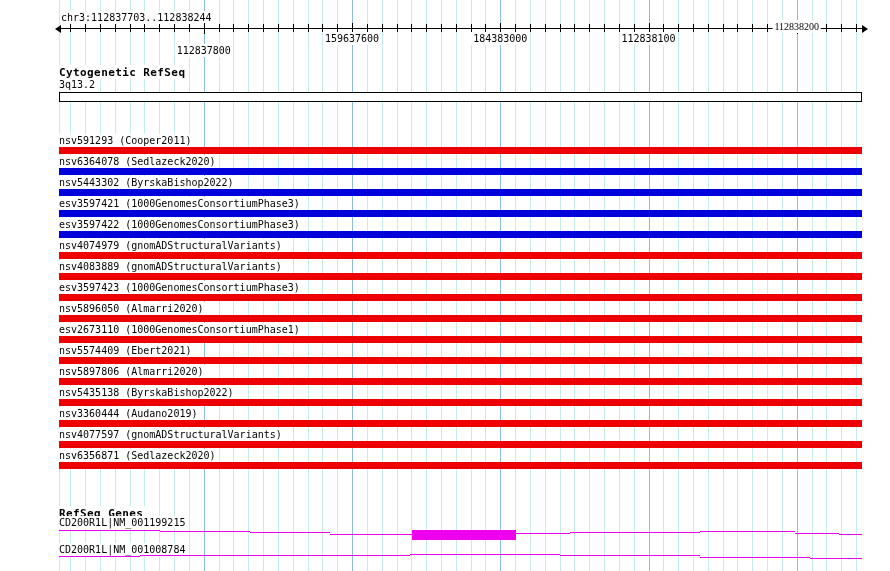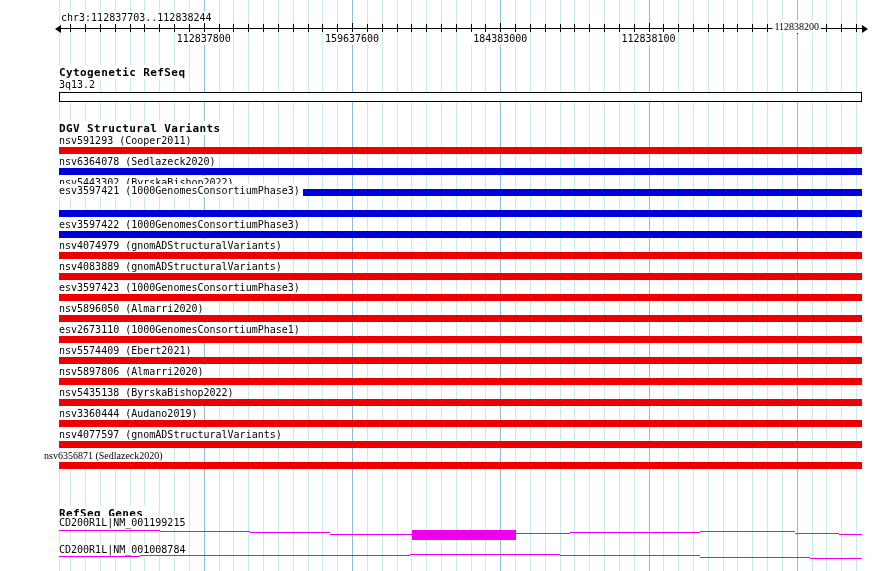--- a/index.html
+++ b/index.html
@@ -145,40 +145,39 @@
       <div class="tick" style="left: 796.773px; top: 24px; height: 8px;"></div>
       <div class="tick" style="left: 811.597px; top: 24px; height: 8px;"></div>
       <div class="tick" style="left: 826.421px; top: 24px; height: 8px;"></div>
       <div class="tick" style="left: 841.246px; top: 24px; height: 8px;"></div>
       <div class="tick" style="left: 856.07px; top: 24px; height: 8px;"></div>
       <div class="tick" style="left: 203.797px; top: 23px; height: 11px;"></div>
       <div class="tick" style="left: 352.041px; top: 23px; height: 11px;"></div>
       <div class="tick" style="left: 500.285px; top: 23px; height: 11px;"></div>
       <div class="tick" style="left: 648.529px; top: 23px; height: 11px;"></div>
       <div class="tick" style="left: 796.773px; top: 23px; height: 11px;"></div>
-      <span class="tick-label" style="left: 203.797px; top: 32px; text-align: center;">112837800</span>
+      <span class="tick-label" style="left: 203.797px; top: 44px; text-align: center;">112837800</span>
       <span class="tick-label" style="left: 352.041px; top: 32px;">159637600</span>
       <span class="tick-label" style="left: 500.285px; top: 32px;">184383000</span>
       <span class="tick-label" style="left: 648.529px; top: 32px;">112838100</span>
       <span class="tick-label" style="left: 796.773px; top: 20px; font-family: Liberation Serif, serif;">112838200</span>
     </div>
 
   <span class="hdr" style="left:59px;top:65px">Cytogenetic RefSeq</span>
   <span class="lbl" style="left:59px;top:78px">3q13.2</span>
   <div class="band-rect" style="left:59px;top:92px;width:803px;height:10px"></div>
 
-  <span class="hdr" style="left:59px;top:121px">DGV Structural Variants</span>
   <div id="dgv-rows">
       <span class="lbl" style="left: 59px; top: 134px;">nsv591293 (Cooper2011)</span>
       <div class="bar" style="left: 59px; top: 147px; width: 803px; background: rgb(238, 0, 0);"></div>
       <span class="lbl" style="left: 59px; top: 155px;">nsv6364078 (Sedlazeck2020)</span>
       <div class="bar" style="left: 59px; top: 168px; width: 803px; background: rgb(0, 0, 221);"></div>
       <span class="lbl" style="left: 59px; top: 176px;">nsv5443302 (ByrskaBishop2022)</span>
       <div class="bar" style="left: 59px; top: 189px; width: 803px; background: rgb(0, 0, 221);"></div>
-      <span class="lbl" style="left: 59px; top: 184px; text-align: right;">esv3597421 (1000GenomesConsortiumPhase3)</span>
+      <span class="lbl" style="left: 59px; top: 197px; text-align: right;">esv3597421 (1000GenomesConsortiumPhase3)</span>
       <div class="bar" style="left: 59px; top: 210px; width: 803px; background: rgb(0, 0, 221);"></div>
       <span class="lbl" style="left: 59px; top: 218px;">esv3597422 (1000GenomesConsortiumPhase3)</span>
       <div class="bar" style="left: 59px; top: 231px; width: 803px; background: rgb(0, 0, 221);"></div>
       <span class="lbl" style="left: 59px; top: 239px;">nsv4074979 (gnomADStructuralVariants)</span>
       <div class="bar" style="left: 59px; top: 252px; width: 803px; background: rgb(238, 0, 0);"></div>
       <span class="lbl" style="left: 59px; top: 260px;">nsv4083889 (gnomADStructuralVariants)</span>
       <div class="bar" style="left: 59px; top: 273px; width: 803px; background: rgb(238, 0, 0);"></div>
       <span class="lbl" style="left: 59px; top: 281px;">esv3597423 (1000GenomesConsortiumPhase3)</span>
       <div class="bar" style="left: 59px; top: 294px; width: 803px; background: rgb(238, 0, 0);"></div>
       <span class="lbl" style="left: 59px; top: 302px;">nsv5896050 (Almarri2020)</span>
@@ -188,21 +187,21 @@
       <span class="lbl" style="left: 59px; top: 344px;">nsv5574409 (Ebert2021)</span>
       <div class="bar" style="left: 59px; top: 357px; width: 803px; background: rgb(238, 0, 0);"></div>
       <span class="lbl" style="left: 59px; top: 365px;">nsv5897806 (Almarri2020)</span>
       <div class="bar" style="left: 59px; top: 378px; width: 803px; background: rgb(238, 0, 0);"></div>
       <span class="lbl" style="left: 59px; top: 386px;">nsv5435138 (ByrskaBishop2022)</span>
       <div class="bar" style="left: 59px; top: 399px; width: 803px; background: rgb(238, 0, 0);"></div>
       <span class="lbl" style="left: 59px; top: 407px;">nsv3360444 (Audano2019)</span>
       <div class="bar" style="left: 59px; top: 420px; width: 803px; background: rgb(238, 0, 0);"></div>
       <span class="lbl" style="left: 59px; top: 428px;">nsv4077597 (gnomADStructuralVariants)</span>
       <div class="bar" style="left: 59px; top: 441px; width: 803px; background: rgb(238, 0, 0);"></div>
-      <span class="lbl" style="left: 44px; top: 449px; font-family: Liberation Serif, serif;">nsv6356871 (Sedlazeck2020)</span>
+      <span class="lbl" style="left: 59px; top: 449px;">nsv6356871 (Sedlazeck2020)</span>
       <div class="bar" style="left: 59px; top: 462px; width: 803px; background: rgb(238, 0, 0);"></div>
     </div>
 
   <span class="hdr" style="left:59px;top:506px">RefSeq Genes</span>
   <div id="refseq">
       <span class="lbl" style="left: 59px; top: 516px;">CD200R1L|NM_001199215</span>
       <div class="gene-seg" style="left: 59px; top: 530px; width: 101px; background: rgb(238, 0, 238);"></div>
       <div class="gene-seg" style="left: 160px; top: 531px; width: 90px; background: rgb(238, 0, 238);"></div>
       <div class="gene-seg" style="left: 250px; top: 532px; width: 80px; background: rgb(238, 0, 238);"></div>
       <div class="gene-seg" style="left: 330px; top: 534px; width: 82px; background: rgb(238, 0, 238);"></div>

